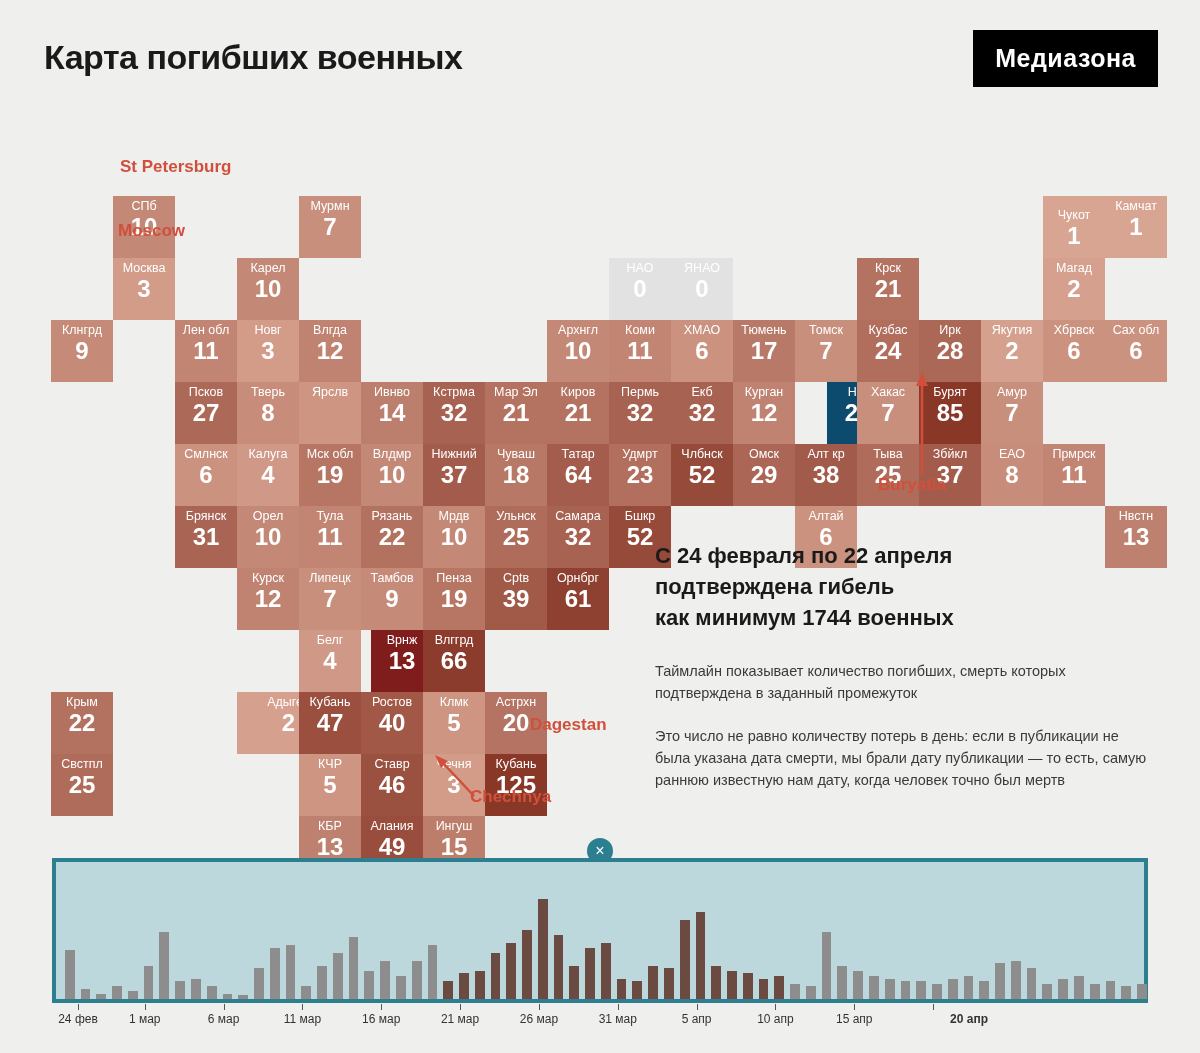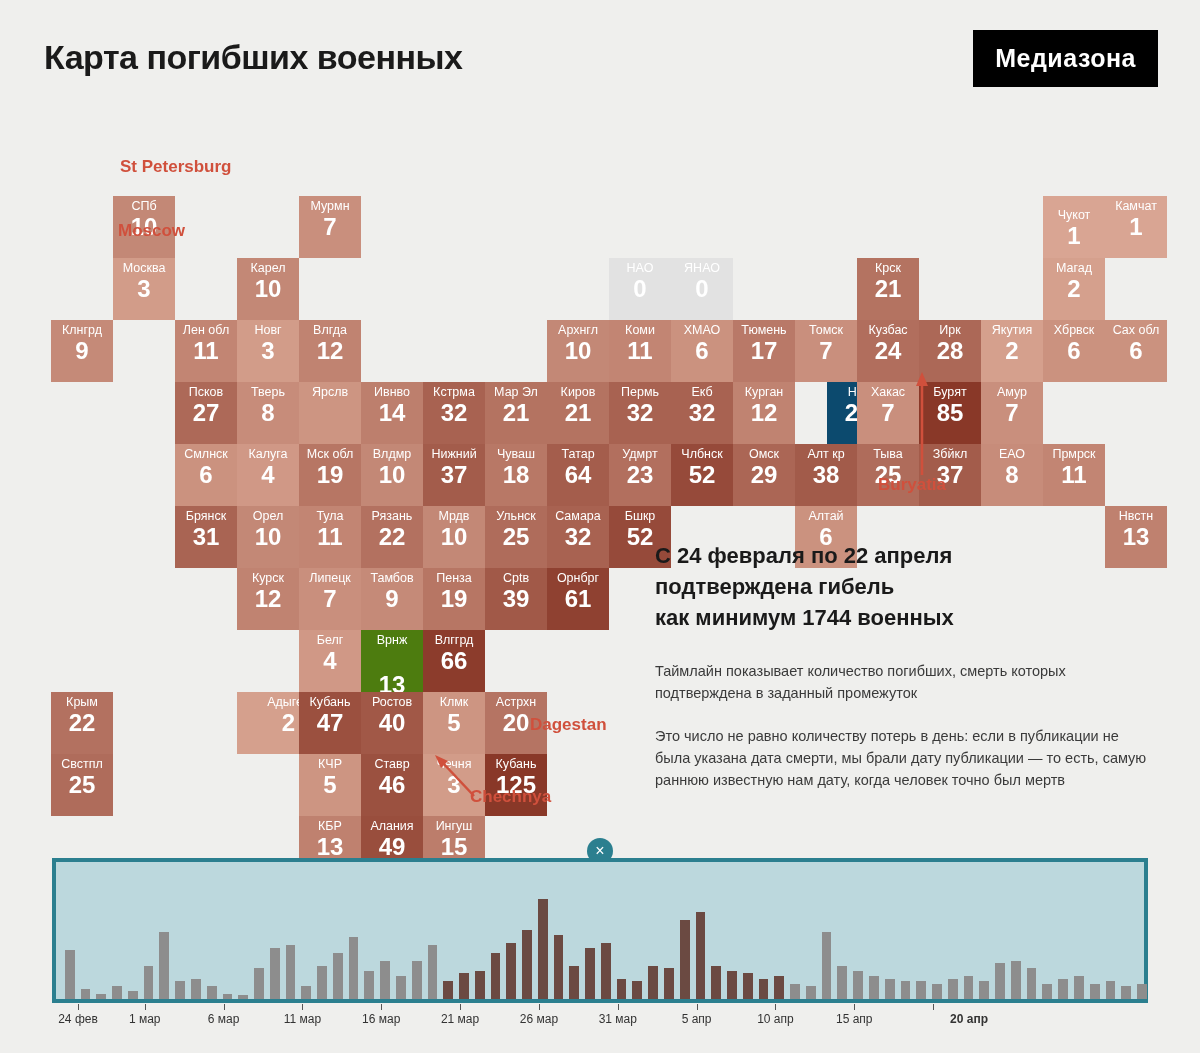--- a/index.html
+++ b/index.html
@@ -366,21 +366,21 @@
       <div class="vl">39</div>
     </div>
     <div class="tile" style="left: 547px; top: 568px; background: rgb(143, 65, 49);">
       <div class="nm">Орнбрг</div>
       <div class="vl">61</div>
     </div>
     <div class="tile" style="left: 299px; top: 630px; background: rgb(208, 152, 134);">
       <div class="nm">Белг</div>
       <div class="vl">4</div>
     </div>
-    <div class="tile" style="left: 361px; top: 630px; background: #4d7c0f; gap: 24px;">
+    <div class="tile" style="left: 371px; top: 630px; background: #7f1d1d;">
       <div class="nm">Врнж</div>
       <div class="vl">13</div>
     </div>
     <div class="tile" style="left: 423px; top: 630px; background: rgb(140, 60, 44);">
       <div class="nm">Влггрд</div>
       <div class="vl">66</div>
     </div>
     <div class="tile" style="left: 51px; top: 692px; background: rgb(179, 113, 96);">
       <div class="nm">Крым</div>
       <div class="vl">22</div>

